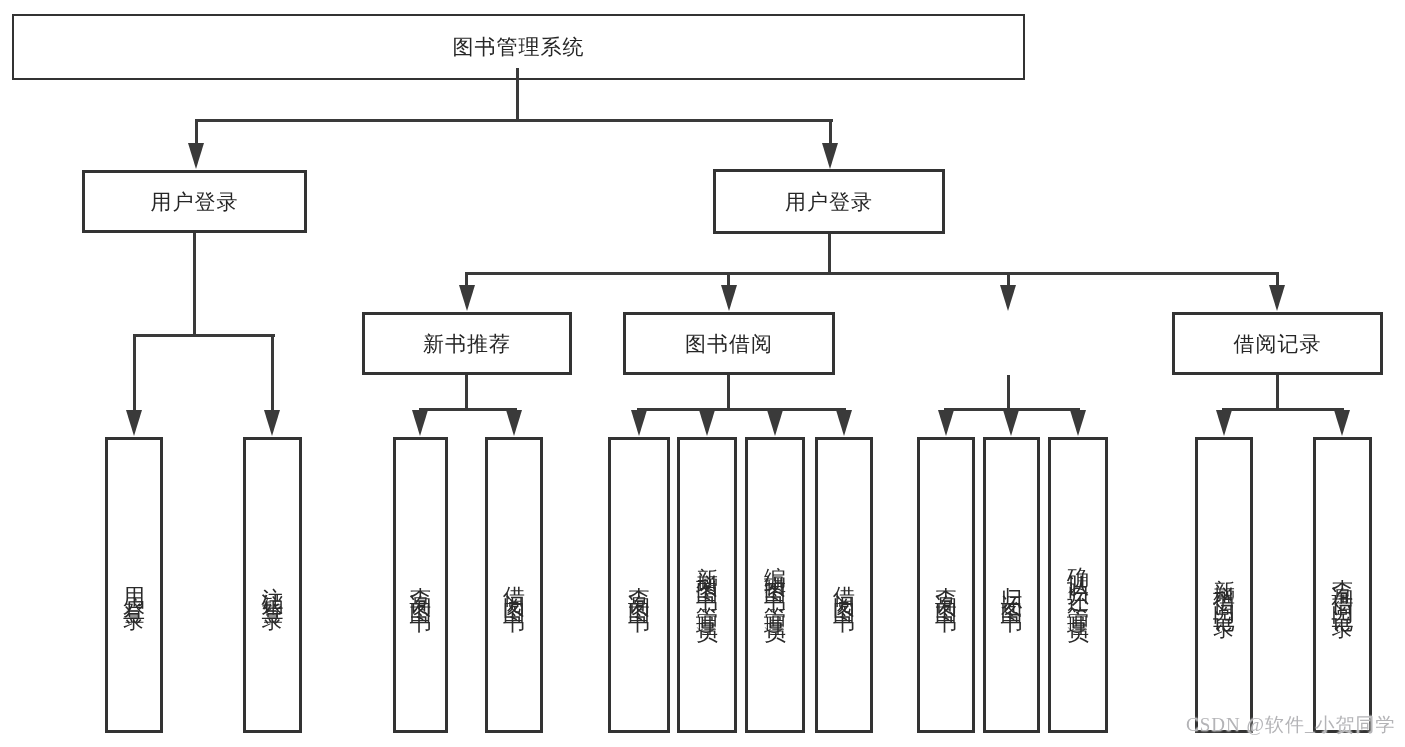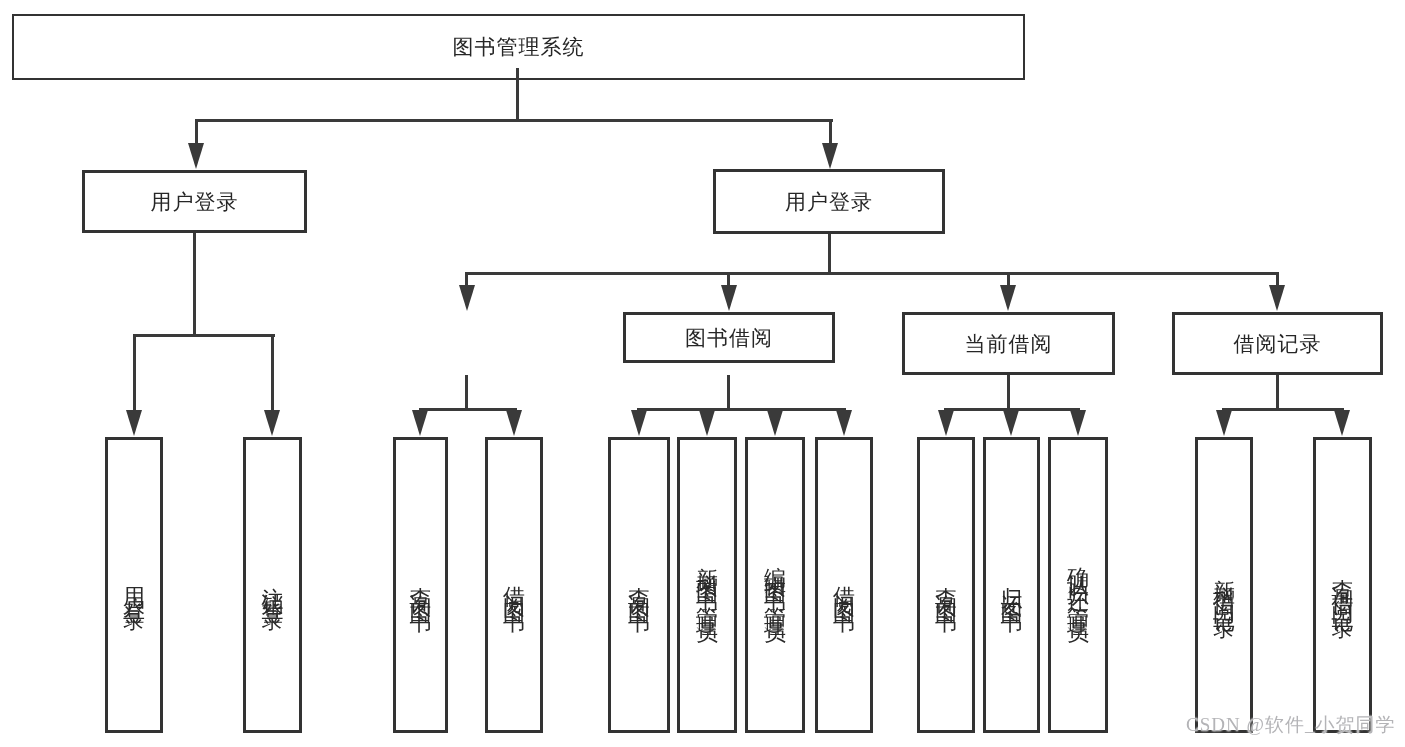--- a/index.html
+++ b/index.html
@@ -68,25 +68,25 @@
   <div class="lh" style="left:465px;top:272px;width:814px;"></div>
   <div class="lv" style="left:465px;top:272px;height:15px;"></div>
   <div class="ah" style="left:459px;top:285px;"></div>
   <div class="lv" style="left:727px;top:272px;height:15px;"></div>
   <div class="ah" style="left:721px;top:285px;"></div>
   <div class="lv" style="left:1007px;top:272px;height:15px;"></div>
   <div class="ah" style="left:1000px;top:285px;"></div>
   <div class="lv" style="left:1276px;top:272px;height:15px;"></div>
   <div class="ah" style="left:1269px;top:285px;"></div>
 
-  <div class="box hbox" style="left:623px;top:312px;width:212px;height:51px;">
+  <div class="box hbox" style="left:362px;top:312px;width:210px;height:63px;">
+    <span>新书推荐</span>
+  </div>
+  <div class="box hbox" style="left:623px;top:312px;width:212px;height:63px;">
     <span>图书借阅</span>
-  </div>
-  <div class="box hbox" style="left:902px;top:312px;width:213px;height:63px;">
-    <span>当前借阅</span>
   </div>
   <div class="box hbox" style="left:1172px;top:312px;width:211px;height:63px;">
     <span>借阅记录</span>
   </div>
 
   <div class="lv" style="left:465px;top:375px;height:35px;"></div>
   <div class="lh" style="left:419px;top:408px;width:98px;"></div>
   <div class="ah" style="left:412px;top:410px;"></div>
   <div class="ah" style="left:506px;top:410px;"></div>
 

